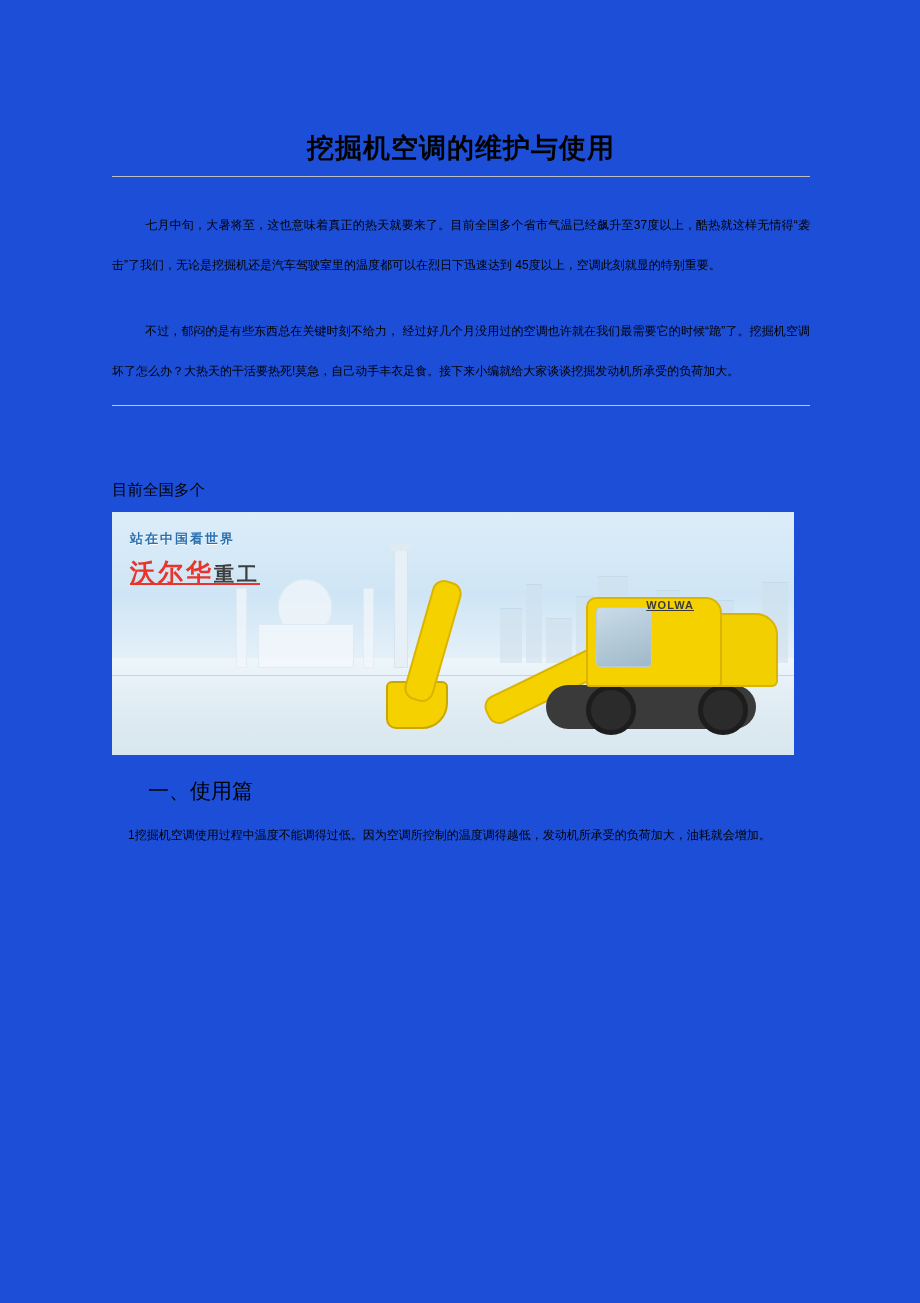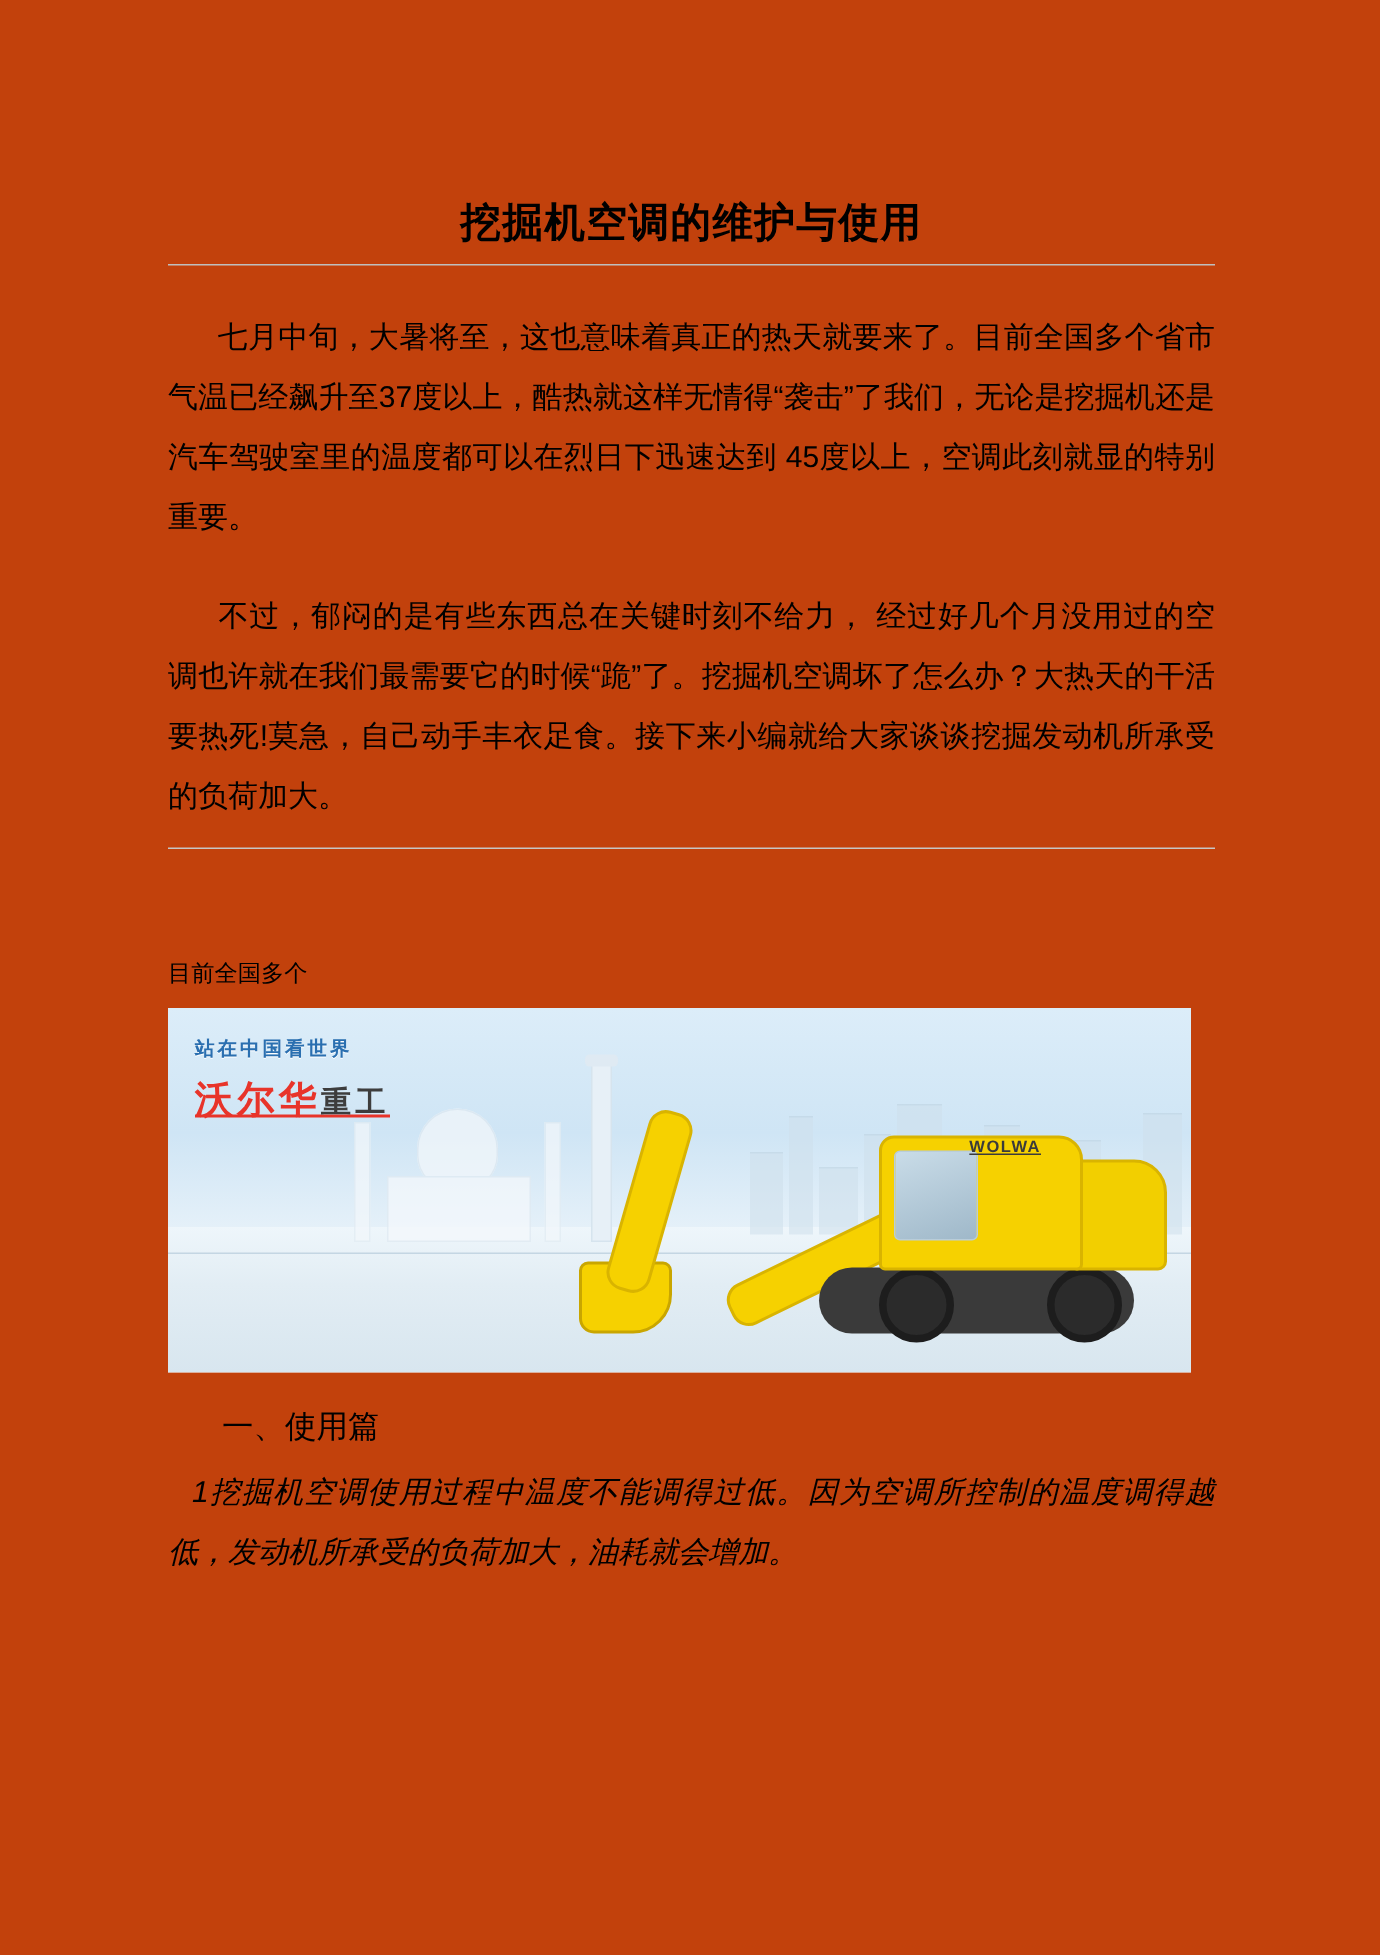--- a/index.html
+++ b/index.html
@@ -8,21 +8,21 @@
     background: #ffffff;
   }
   body {
     font-family: "Liberation Sans", sans-serif;
     color: #000000;
   }
   .page {
     position: relative;
     width: 920px;
     height: 1303px;
-    background: #c2410c;
+    background: #1d4ed8;
     overflow: hidden;
     box-sizing: border-box;
   }
   .content {
     position: absolute;
     left: 112px;
     top: 0;
     width: 698px;
   }
   .doc-title {
@@ -38,21 +38,21 @@
   .rule {
     border: 0;
     border-top: 1px solid #bfbfbf;
     margin: 0;
     height: 0;
   }
   .rule.thin {
     border-top: 1px solid #c6c6c6;
   }
   p.body {
-    font-size: 20px;
+    font-size: 12px;
     line-height: 40px;
     margin: 0;
     text-align: justify;
     text-justify: inter-ideograph;
     color: #000;
   }
   p.body.first {
     margin-top: 28px;
   }
   .indent {
@@ -299,21 +299,20 @@
   }
   h2.section {
     font-size: 21px;
     font-weight: normal;
     margin: 22px 0 6px 0;
     padding-left: 36px;
     color: #000;
   }
   p.body.item {
     margin-top: 10px;
-    font-style: italic;
   }
 </style>
 </head>
 <body>
 
 <div class="page">
   <div class="content">
 
     <h1 class="doc-title">挖掘机空调的维护与使用</h1>
     <hr class="rule">

